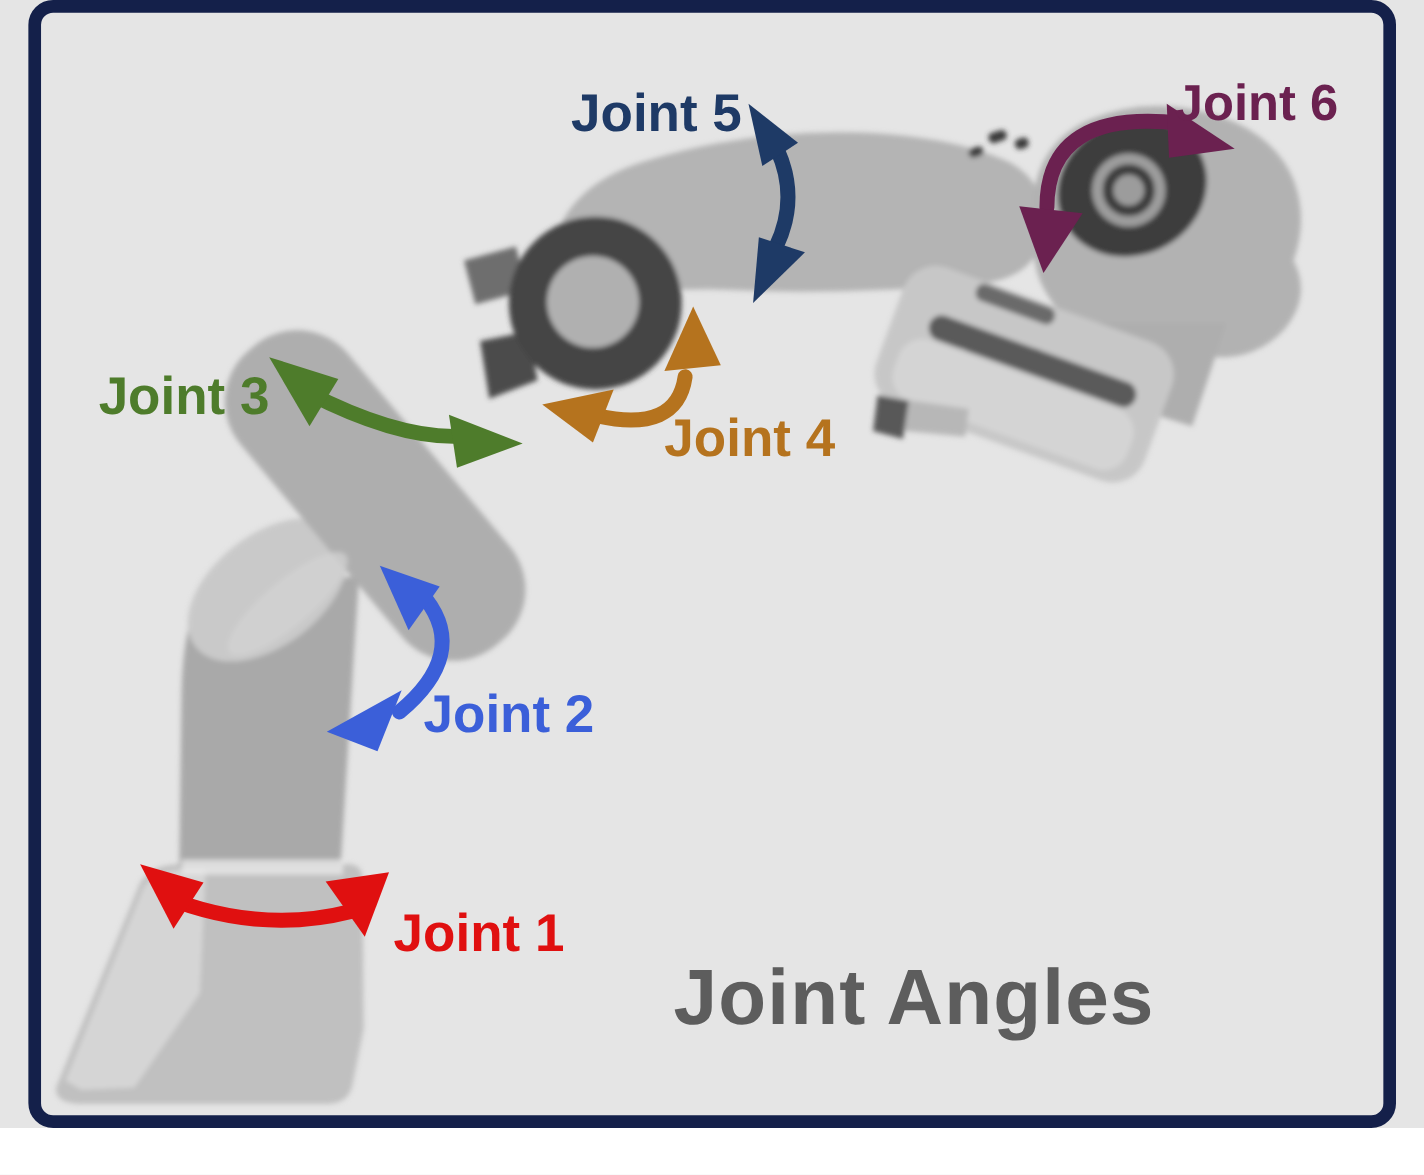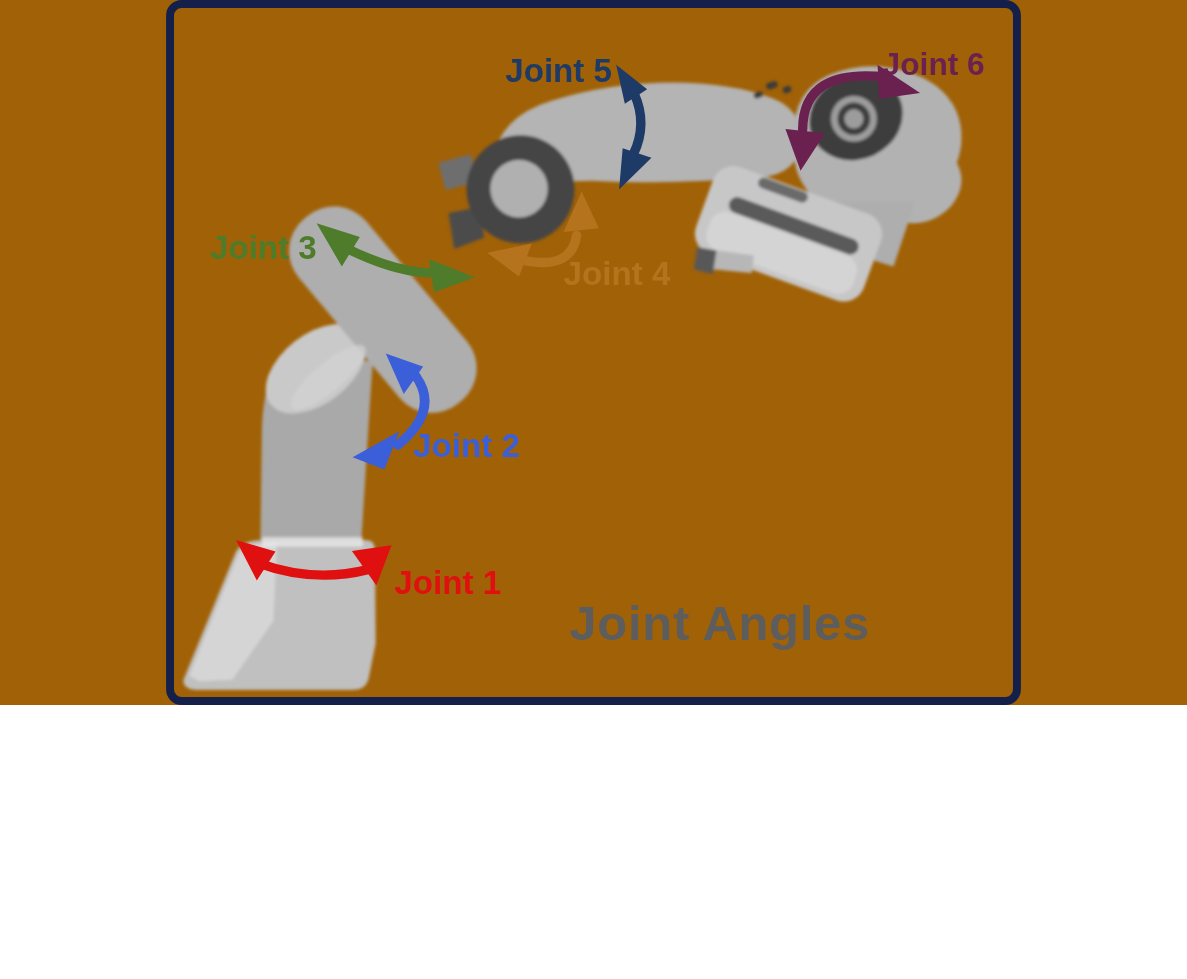--- a/index.html
+++ b/index.html
@@ -4,22 +4,22 @@
 <style>
   html, body {
     margin: 0;
     padding: 0;
     background: #ffffff;
     font-family: "Liberation Sans", sans-serif;
   }
   .stage {
     position: relative;
     width: 1187px;
-    height: 705px;
-    background: #a16207;
+    height: 940px;
+    background: #e5e5e5;
     overflow: hidden;
   }
   .stage svg {
     position: absolute;
     inset: 0;
     width: 100%;
     height: 100%;
     display: block;
   }
   svg text {

